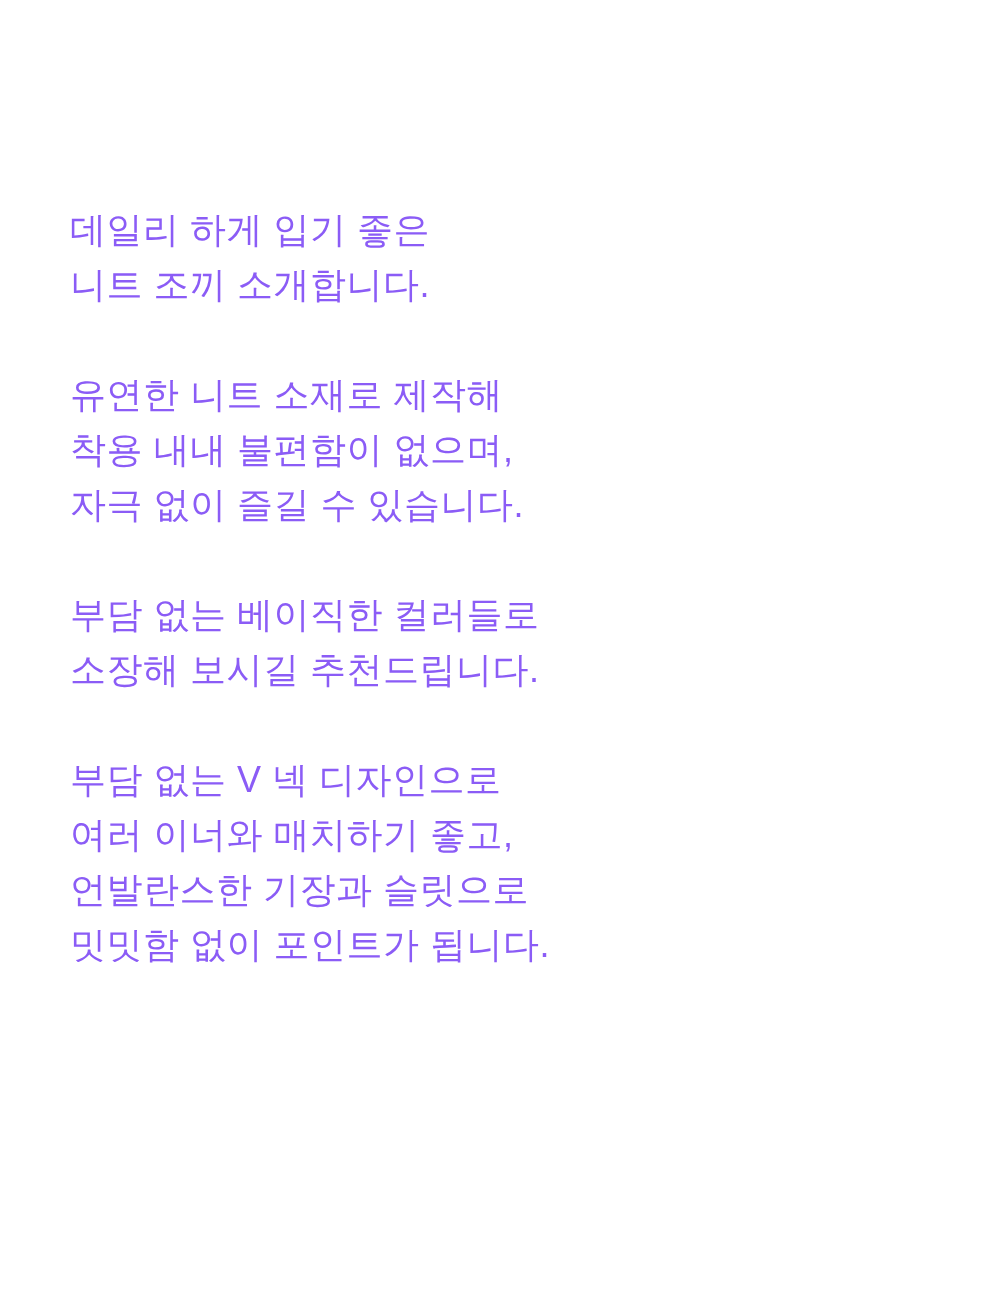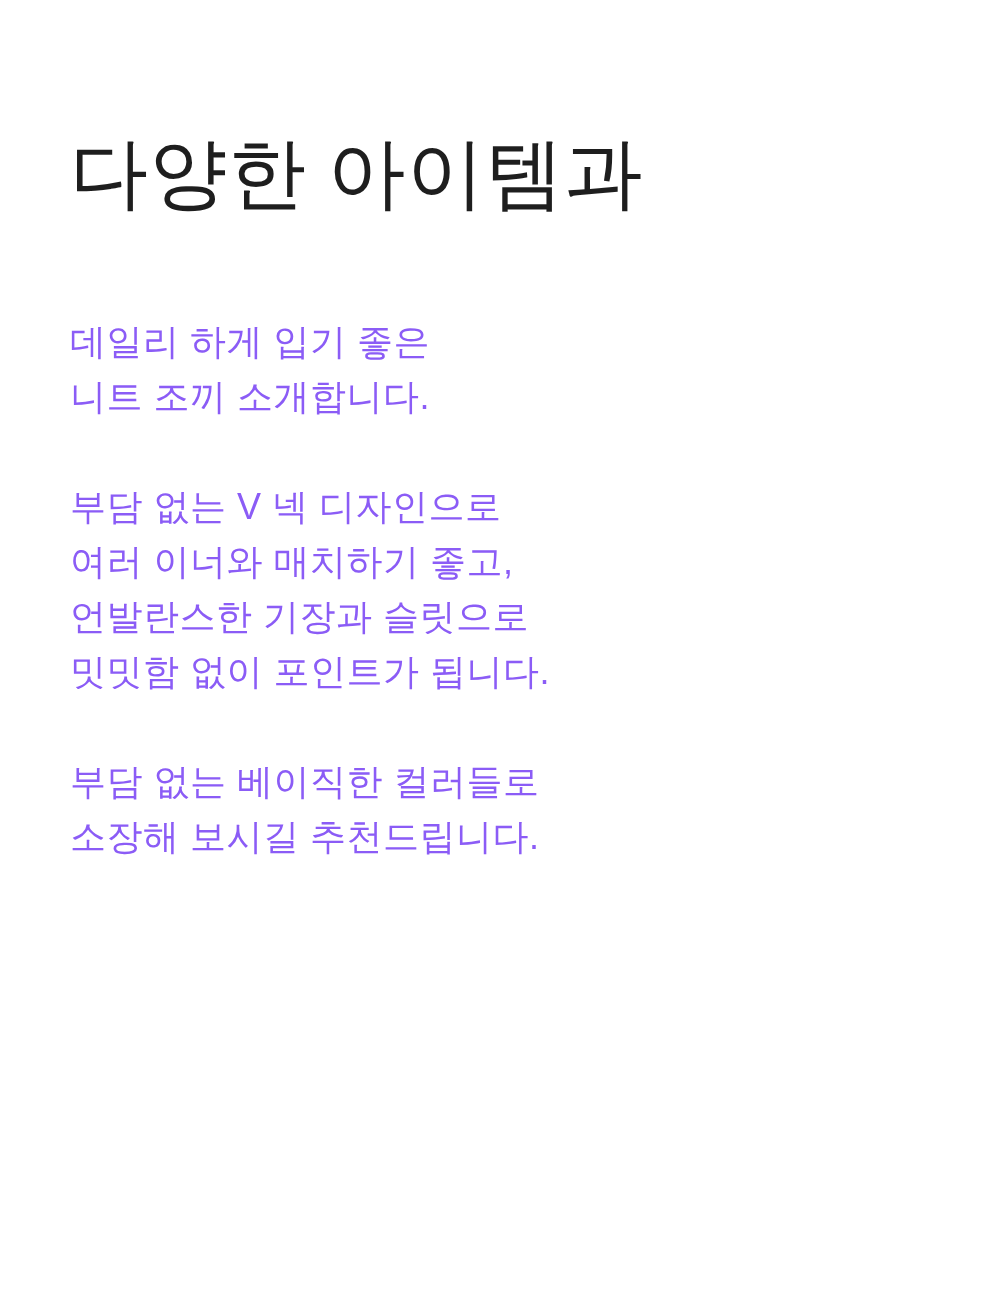--- a/index.html
+++ b/index.html
@@ -53,28 +53,30 @@
     margin-bottom: 0;
   }
 </style>
 </head>
 <body>
 
 <div class="page">
   <div class="content">
 
     <h1 class="heading">
-      <span class="h-line">다양한 아이템과</span>
     </h1>
 
     <div class="body-copy">
       <p class="paragraph">데일리 하게 입기 좋은
 니트 조끼 소개합니다.</p>
+      <p class="paragraph">유연한 니트 소재로 제작해
+착용 내내 불편함이 없으며,
+자극 없이 즐길 수 있습니다.</p>
+      <p class="paragraph">부담 없는 베이직한 컬러들로
+소장해 보시길 추천드립니다.</p>
       <p class="paragraph">부담 없는 V 넥 디자인으로
 여러 이너와 매치하기 좋고,
 언발란스한 기장과 슬릿으로
 밋밋함 없이 포인트가 됩니다.</p>
-      <p class="paragraph">부담 없는 베이직한 컬러들로
-소장해 보시길 추천드립니다.</p>
     </div>
 
   </div>
 </div>
 
 </body></html>

